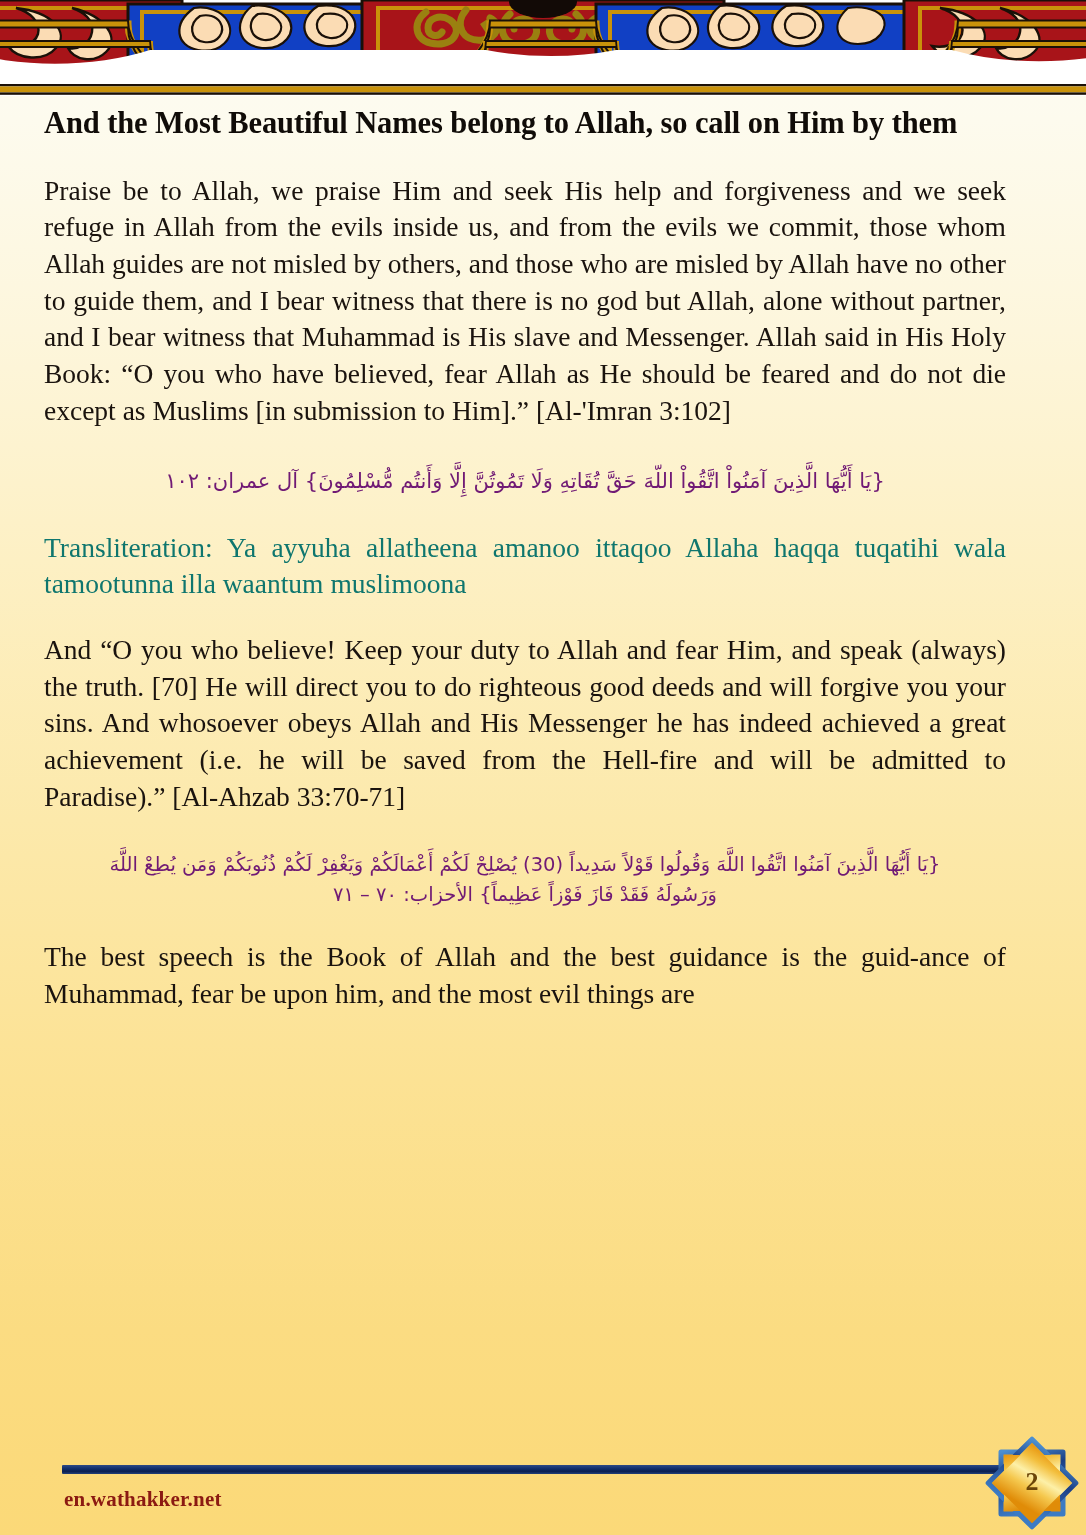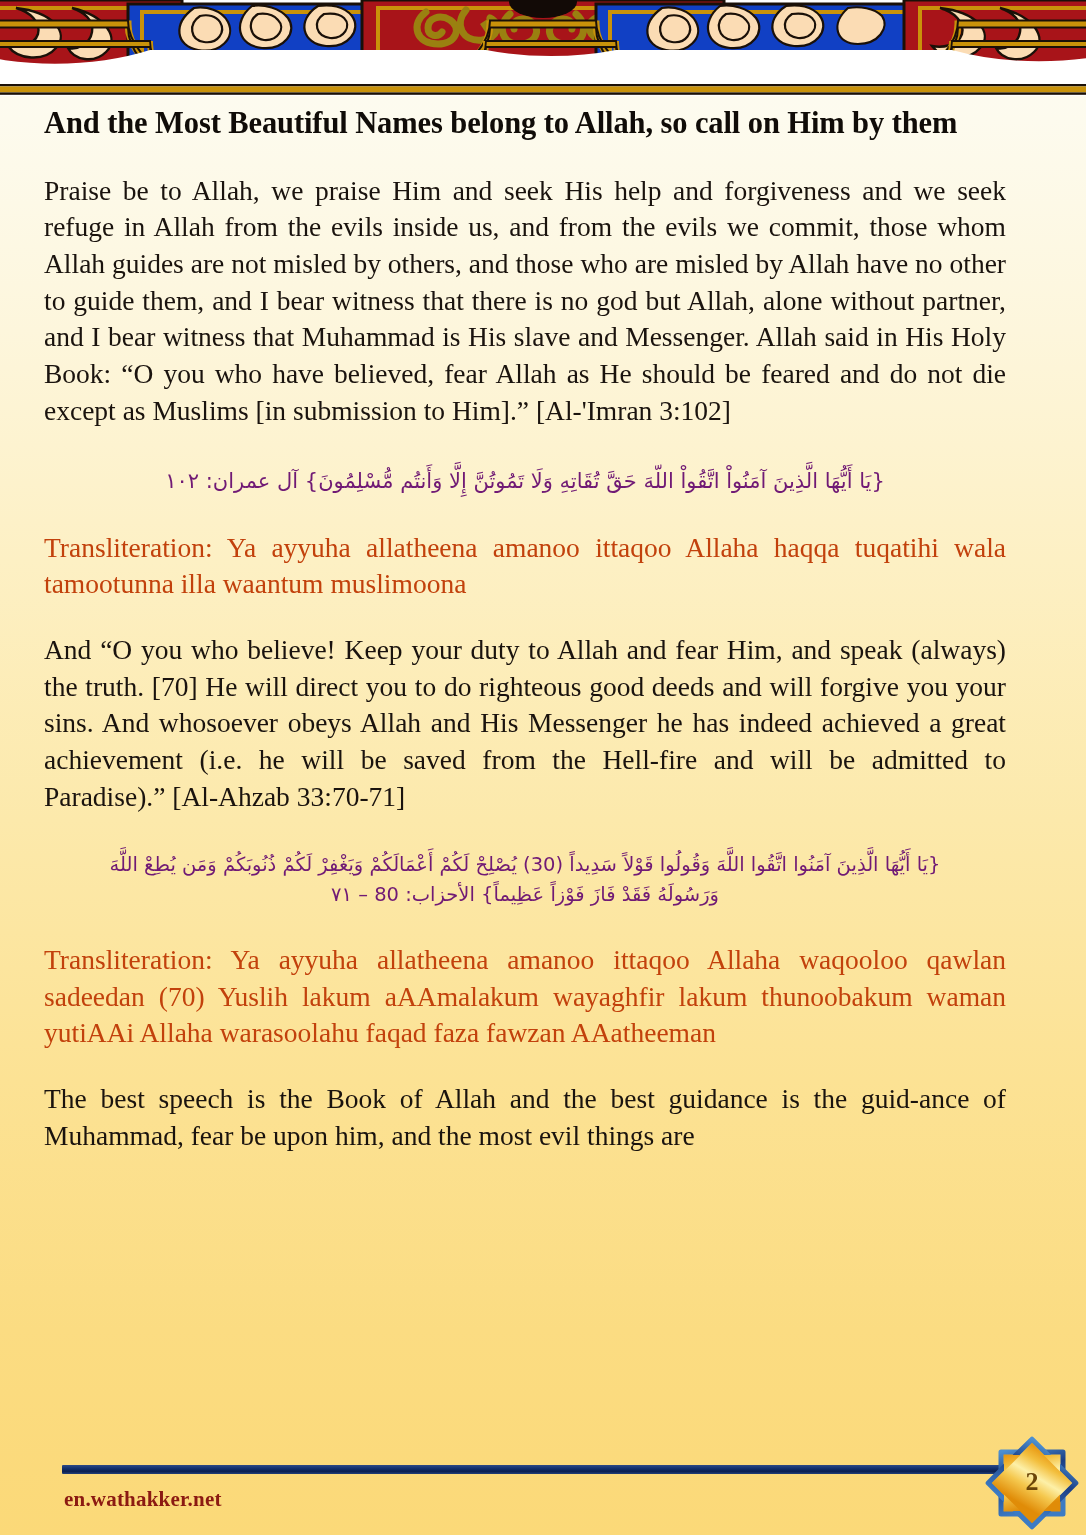--- a/index.html
+++ b/index.html
@@ -75,21 +75,21 @@
     line-height: 1.62;
     color: #701a75;
     margin: 34px 0 0 0;
   }
   .arabic-block .aline { display: block; white-space: nowrap; }
   .arabic-block.two-line { font-size: 19.5px; line-height: 1.55; }
 
   .translit {
     font-size: 27.5px;
     line-height: 1.335;
-    color: #c2410c;
+    color: #0f766e;
     text-align: justify;
     margin: 32px 0 0 0;
   }
 
   
   #footer {
     position: absolute;
     left: 0;
     bottom: 0;
     width: 1086px;
@@ -254,24 +254,23 @@
     <div class="arabic-block">
       <span class="aline">{يَا أَيُّهَا الَّذِينَ آمَنُواْ اتَّقُواْ اللّهَ حَقَّ تُقَاتِهِ وَلَا تَمُوتُنَّ إِلَّا وَأَنتُم مُّسْلِمُونَ} آل عمران: ١٠٢</span>
     </div>
 
     <p class="translit">Transliteration: Ya ayyuha allatheena amanoo ittaqoo Allaha haqqa tuqatihi wala tamootunna illa waantum muslimoona</p>
 
     <p class="para">And “O you who believe! Keep your duty to Allah and fear Him, and speak (always) the truth. [70] He will direct you to do righteous good deeds and will forgive you your sins. And whosoever obeys Allah and His Messenger he has indeed achieved a great achievement (i.e. he will be saved from the Hell-fire and will be admitted to Paradise).” [Al-Ahzab 33:70-71]</p>
 
     <div class="arabic-block two-line">
       <span class="aline">{يَا أَيُّهَا الَّذِينَ آمَنُوا اتَّقُوا اللَّهَ وَقُولُوا قَوْلاً سَدِيداً (30) يُصْلِحْ لَكُمْ أَعْمَالَكُمْ وَيَغْفِرْ لَكُمْ ذُنُوبَكُمْ وَمَن يُطِعْ اللَّهَ</span>
-      <span class="aline">وَرَسُولَهُ فَقَدْ فَازَ فَوْزاً عَظِيماً} الأحزاب: 80 – ٧١</span>
+      <span class="aline">وَرَسُولَهُ فَقَدْ فَازَ فَوْزاً عَظِيماً} الأحزاب: ٧٠ – ٧١</span>
     </div>
 
-    <p class="translit">Transliteration: Ya ayyuha allatheena amanoo ittaqoo Allaha waqooloo qawlan sadeedan (70) Yuslih lakum aAAmalakum wayaghfir lakum thunoobakum waman yutiAAi Allaha warasoolahu faqad faza fawzan AAatheeman</p>
 
     <p class="para">The best speech is the Book of Allah and the best guidance is the guid-ance of Muhammad, fear be upon him, and the most evil things are</p>
 
   </div>
 </div>
 
 <div id="footer">
 
   <div id="footer-rule"></div>
 

